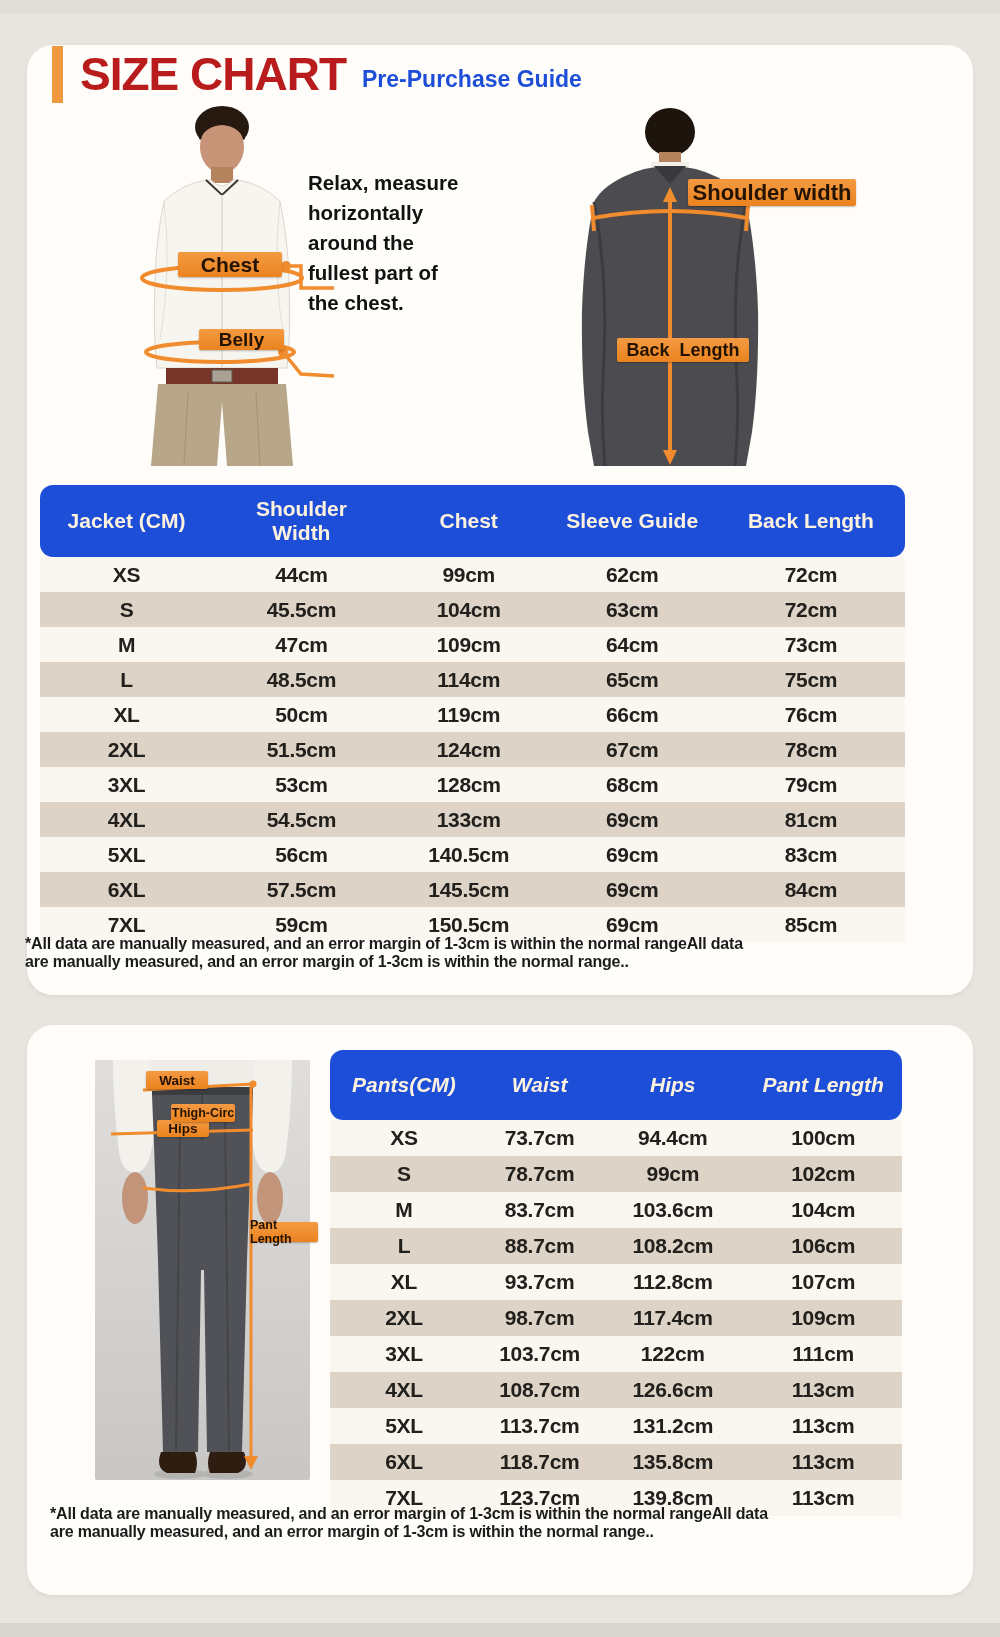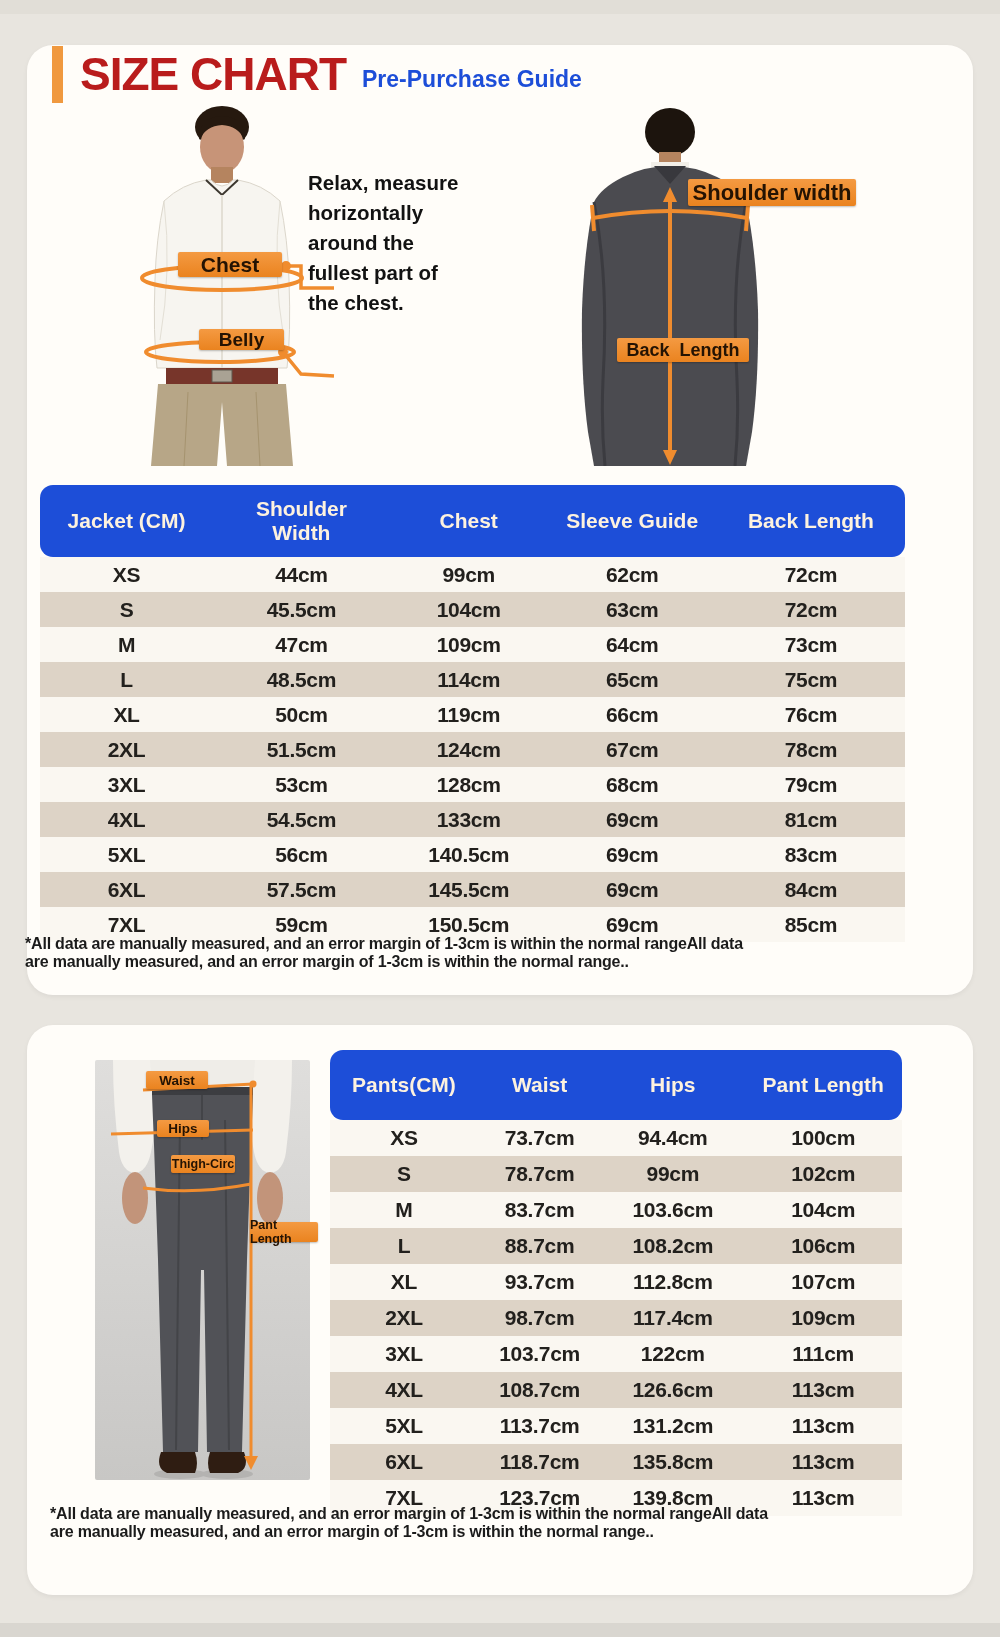--- a/index.html
+++ b/index.html
@@ -22,38 +22,38 @@
 
   .tag{position:absolute;background:linear-gradient(#f49a42,#ea831f);color:#241303;font-weight:700;
        display:flex;align-items:center;justify-content:center;border-radius:2px;
        box-shadow:0 1px 2px rgba(0,0,0,0.25);}
   #chest-tag{left:178px;top:252px;width:104px;height:25px;font-size:21px;}
   #belly-tag{left:199px;top:329px;width:85px;height:21px;font-size:19px;}
   #shoulder-tag{left:688px;top:179px;width:168px;height:27px;font-size:22px;}
   #backlen-tag{left:617px;top:338px;width:132px;height:24px;font-size:18px;white-space:pre;}
   #waist-tag{left:146px;top:1071px;width:62px;height:18px;font-size:13.5px;}
   #hips-tag{left:157px;top:1120px;width:52px;height:17px;font-size:13.5px;}
-  #thigh-tag{left:171px;top:1155px;width:64px;height:18px;font-size:12.5px;}
+  #thigh-tag{left:171px;top:1104px;width:64px;height:18px;font-size:12.5px;}
   #pantlen-tag{left:250px;top:1222px;width:68px;height:20px;font-size:12.5px;}
 
   .size-table{position:absolute;border-collapse:separate;border-spacing:0;table-layout:fixed;}
   .size-table th{background:#1d4ed8;color:#fdf2df;font-weight:700;text-align:center;padding:12px;}
   .size-table th:first-child{border-radius:13px 0 0 13px;}
   .size-table th:last-child{border-radius:0 13px 13px 0;}
   .size-table td{text-align:center;font-weight:700;color:#22201d;padding:0;letter-spacing:-0.3px;}
   .size-table tbody tr:nth-child(odd) td{background:#faf7f1;}
   .size-table tbody tr:nth-child(even) td{background:#ddd3c6;}
   #jacket-table{left:40px;top:485px;width:865px;}
   #jacket-table th{height:48px;font-size:21px;}
   #jacket-table td{height:35px;font-size:21px;}
   #jacket-table th:nth-child(1){width:20%;} #jacket-table th:nth-child(2){width:20.5%;}
   #jacket-table th:nth-child(3){width:18%;} #jacket-table th:nth-child(4){width:19.5%;}
   #jacket-table th:nth-child(5){width:22%;}
   #pants-table{left:330px;top:1050px;width:572px;}
-  #pants-table th{height:46px;font-size:21px;}
+  #pants-table th{height:46px;font-size:21px;font-style:italic;}
   #pants-table td{height:36px;font-size:21px;}
   #pants-table th:nth-child(1){width:26%;} #pants-table th:nth-child(2){width:21%;}
   #pants-table th:nth-child(3){width:25%;} #pants-table th:nth-child(4){width:28%;}
 
   .disclaimer{position:absolute;text-align:left;white-space:pre-line;font-size:16px;font-weight:700;
               color:#1b1b1b;line-height:17.5px;letter-spacing:-0.2px;}
   #jacket-disclaimer{left:25px;top:935px;width:800px;}
   #pants-disclaimer{left:50px;top:1505px;width:810px;}
 </style>
 </head>

